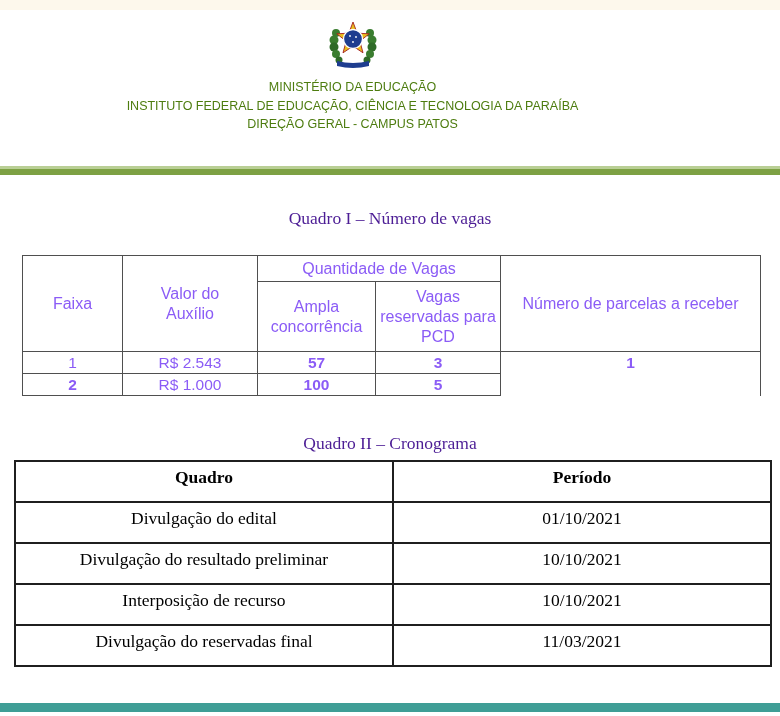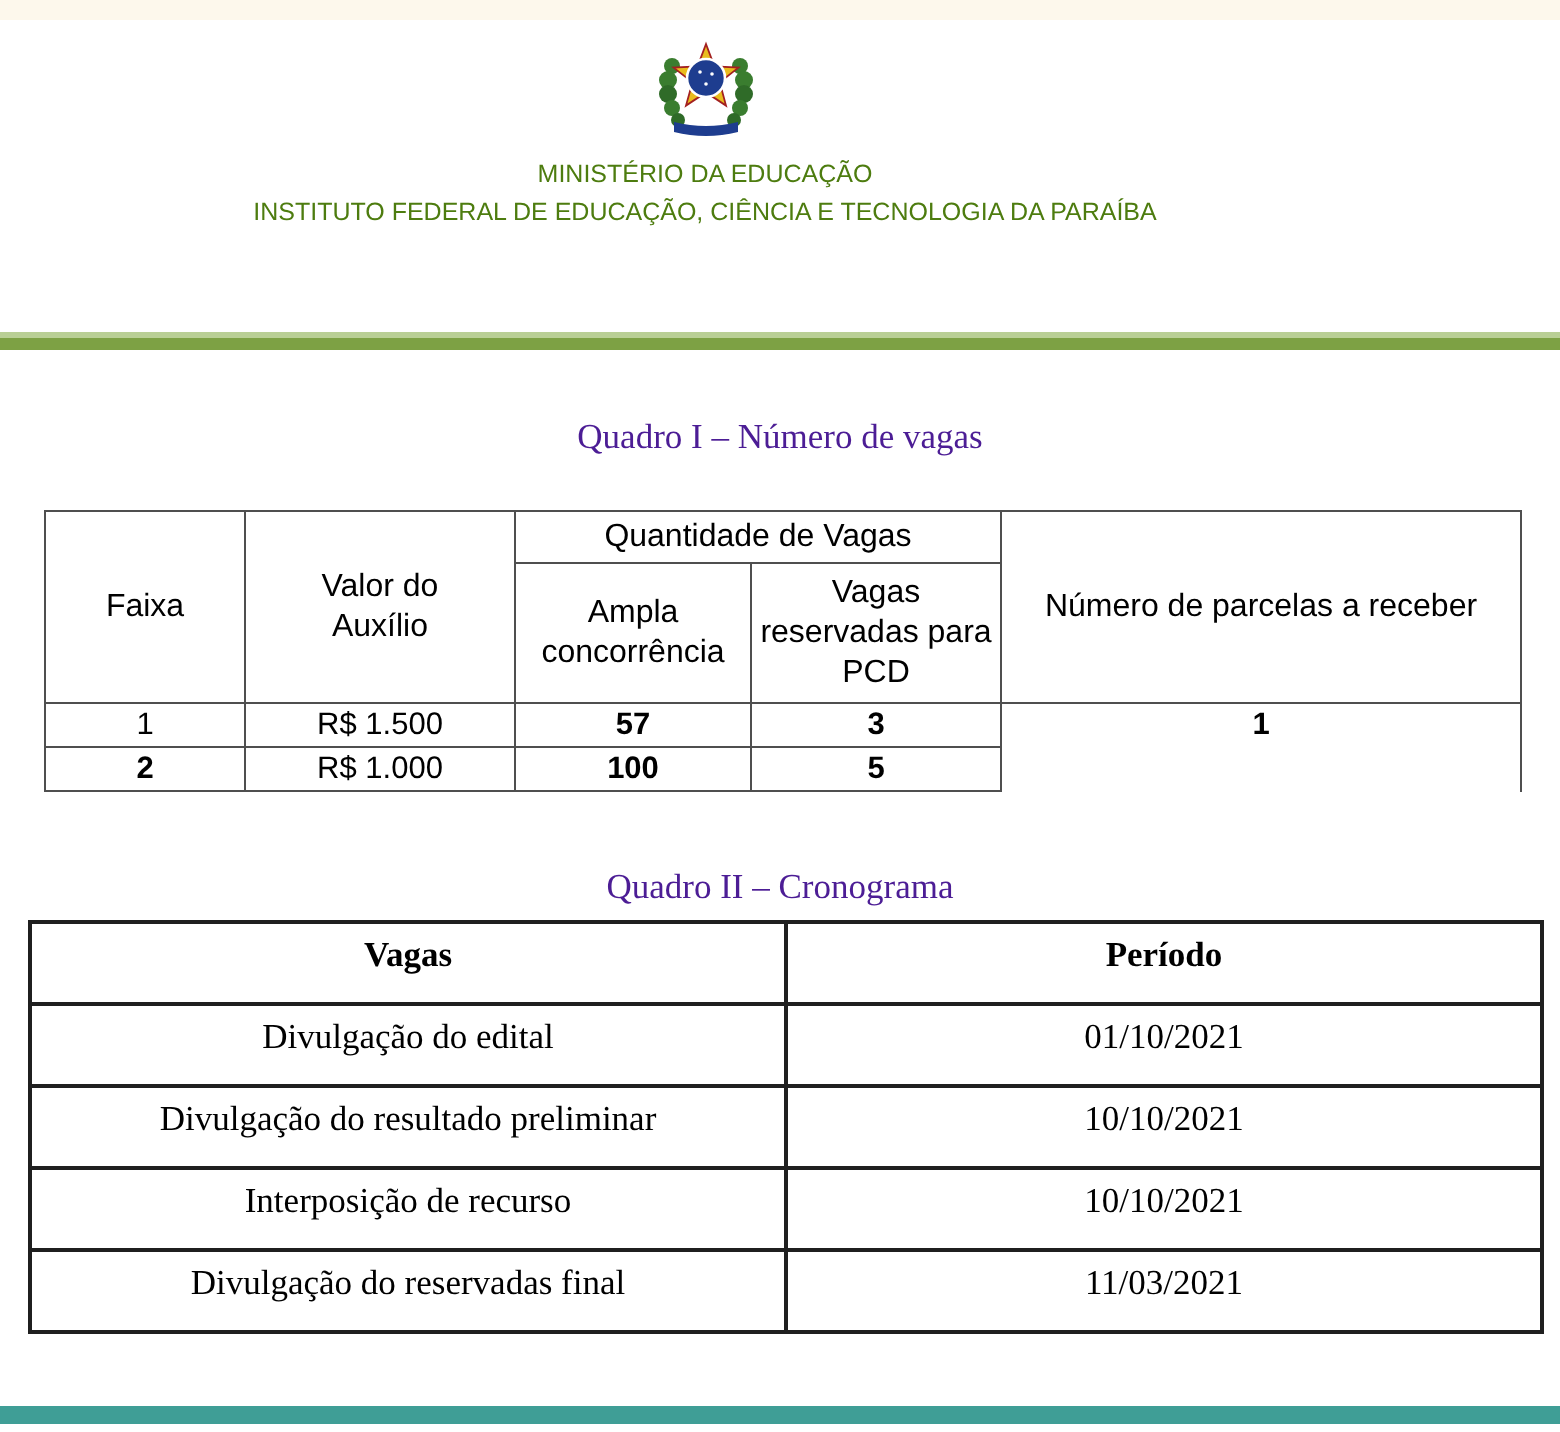--- a/index.html
+++ b/index.html
@@ -27,21 +27,21 @@
     position: absolute; left: 0; width: 780px; text-align: center;
     font-family: "Liberation Serif", serif; font-size: 17.5px; color: #4c1d95;
   }
   .q1-title { top: 208px; }
   .q2-title { top: 433px; text-align: center; }
 
   
   .t1 { position: absolute; top: 255px; left: 22px; border-collapse: collapse; table-layout: fixed; }
   .t1 td {
     border: 1px solid #4f4f4f; text-align: center; vertical-align: middle;
-    padding: 0; color: #000000; font-size: 16px; line-height: 20px; overflow: hidden;
+    padding: 0; color: #8b5cf6; font-size: 16px; line-height: 20px; overflow: hidden;
   }
   .t1 .c1 { width: 99px; }  .t1 .c2 { width: 134px; } .t1 .c3 { width: 117px; }
   .t1 .c4 { width: 124px; } .t1 .c5 { width: 259px; }
   .t1 .hrowA { height: 26px; } .t1 .hrowB { height: 70px; }
   .t1 .drow  { height: 22px; }
   .t1 .data { font-size: 15.5px; line-height: 18px; }
   .t1 .bold { font-weight: bold; }
   .t1 .narrow { max-width: 85px; margin: 0 auto; }
   .t1 .parcelas-cell { vertical-align: top; padding-top: 2px; border-bottom: 0; }
 
@@ -87,20 +87,21 @@
       <circle cx="21" cy="23" r="0.9" fill="#ffffff"></circle>
       <circle cx="27" cy="24" r="0.9" fill="#ffffff"></circle>
       <circle cx="24" cy="29" r="0.9" fill="#ffffff"></circle>
 
       <path d="M8,48 Q24,52 40,48 L40,53 Q24,57 8,53 Z" fill="#1e3d8f"></path>
     </svg>
   </div>
   <div class="org-lines">
     <span class="org-line">MINISTÉRIO DA EDUCAÇÃO</span>
     <span class="org-line">INSTITUTO FEDERAL DE EDUCAÇÃO, CIÊNCIA E TECNOLOGIA DA PARAÍBA</span>
+    <span class="org-line">DIREÇÃO GERAL - CAMPUS PATOS</span>
   </div>
 </div>
 
 <div class="green-bar">
   <div class="light"></div>
   <div class="dark"></div>
 </div>
 
 <div class="q-title q1-title">Quadro I – Número de vagas</div>
 
@@ -113,40 +114,40 @@
     </td>
     <td class="hdr" colspan="2">Quantidade de Vagas</td>
     <td class="c5 hdr" rowspan="2">Número de parcelas a receber</td>
   </tr>
   <tr class="hrowB">
     <td class="c3 hdr">Ampla concorrência</td>
     <td class="c4 hdr">Vagas reservadas para PCD</td>
   </tr>
   <tr class="drow">
     <td class="data">1</td>
-    <td class="data">R$  1.500</td>
+    <td class="data">R$  2.543</td>
     <td class="data bold">57</td>
     <td class="data bold">3</td>
     <td class="data bold parcelas-cell" rowspan="2">1</td>
   </tr>
   <tr class="drow">
     <td class="data bold">2</td>
     <td class="data">R$  1.000</td>
     <td class="data bold">100</td>
     <td class="data bold">5</td>
   </tr>
 </tbody>
   </table>
 
 <div class="q-title q2-title">Quadro II – Cronograma</div>
 
 <table class="t2">
   <tbody>
       <tr class="hrow">
-    <td class="col-etapa">Vagas</td>
+    <td class="col-etapa">Quadro</td>
     <td class="col-periodo">Período</td>
   </tr>
   <tr class="drow">
     <td>Divulgação do edital</td>
     <td>01/10/2021</td>
   </tr>
   <tr class="drow">
     <td>Divulgação do resultado preliminar</td>
     <td>10/10/2021</td>
   </tr>

